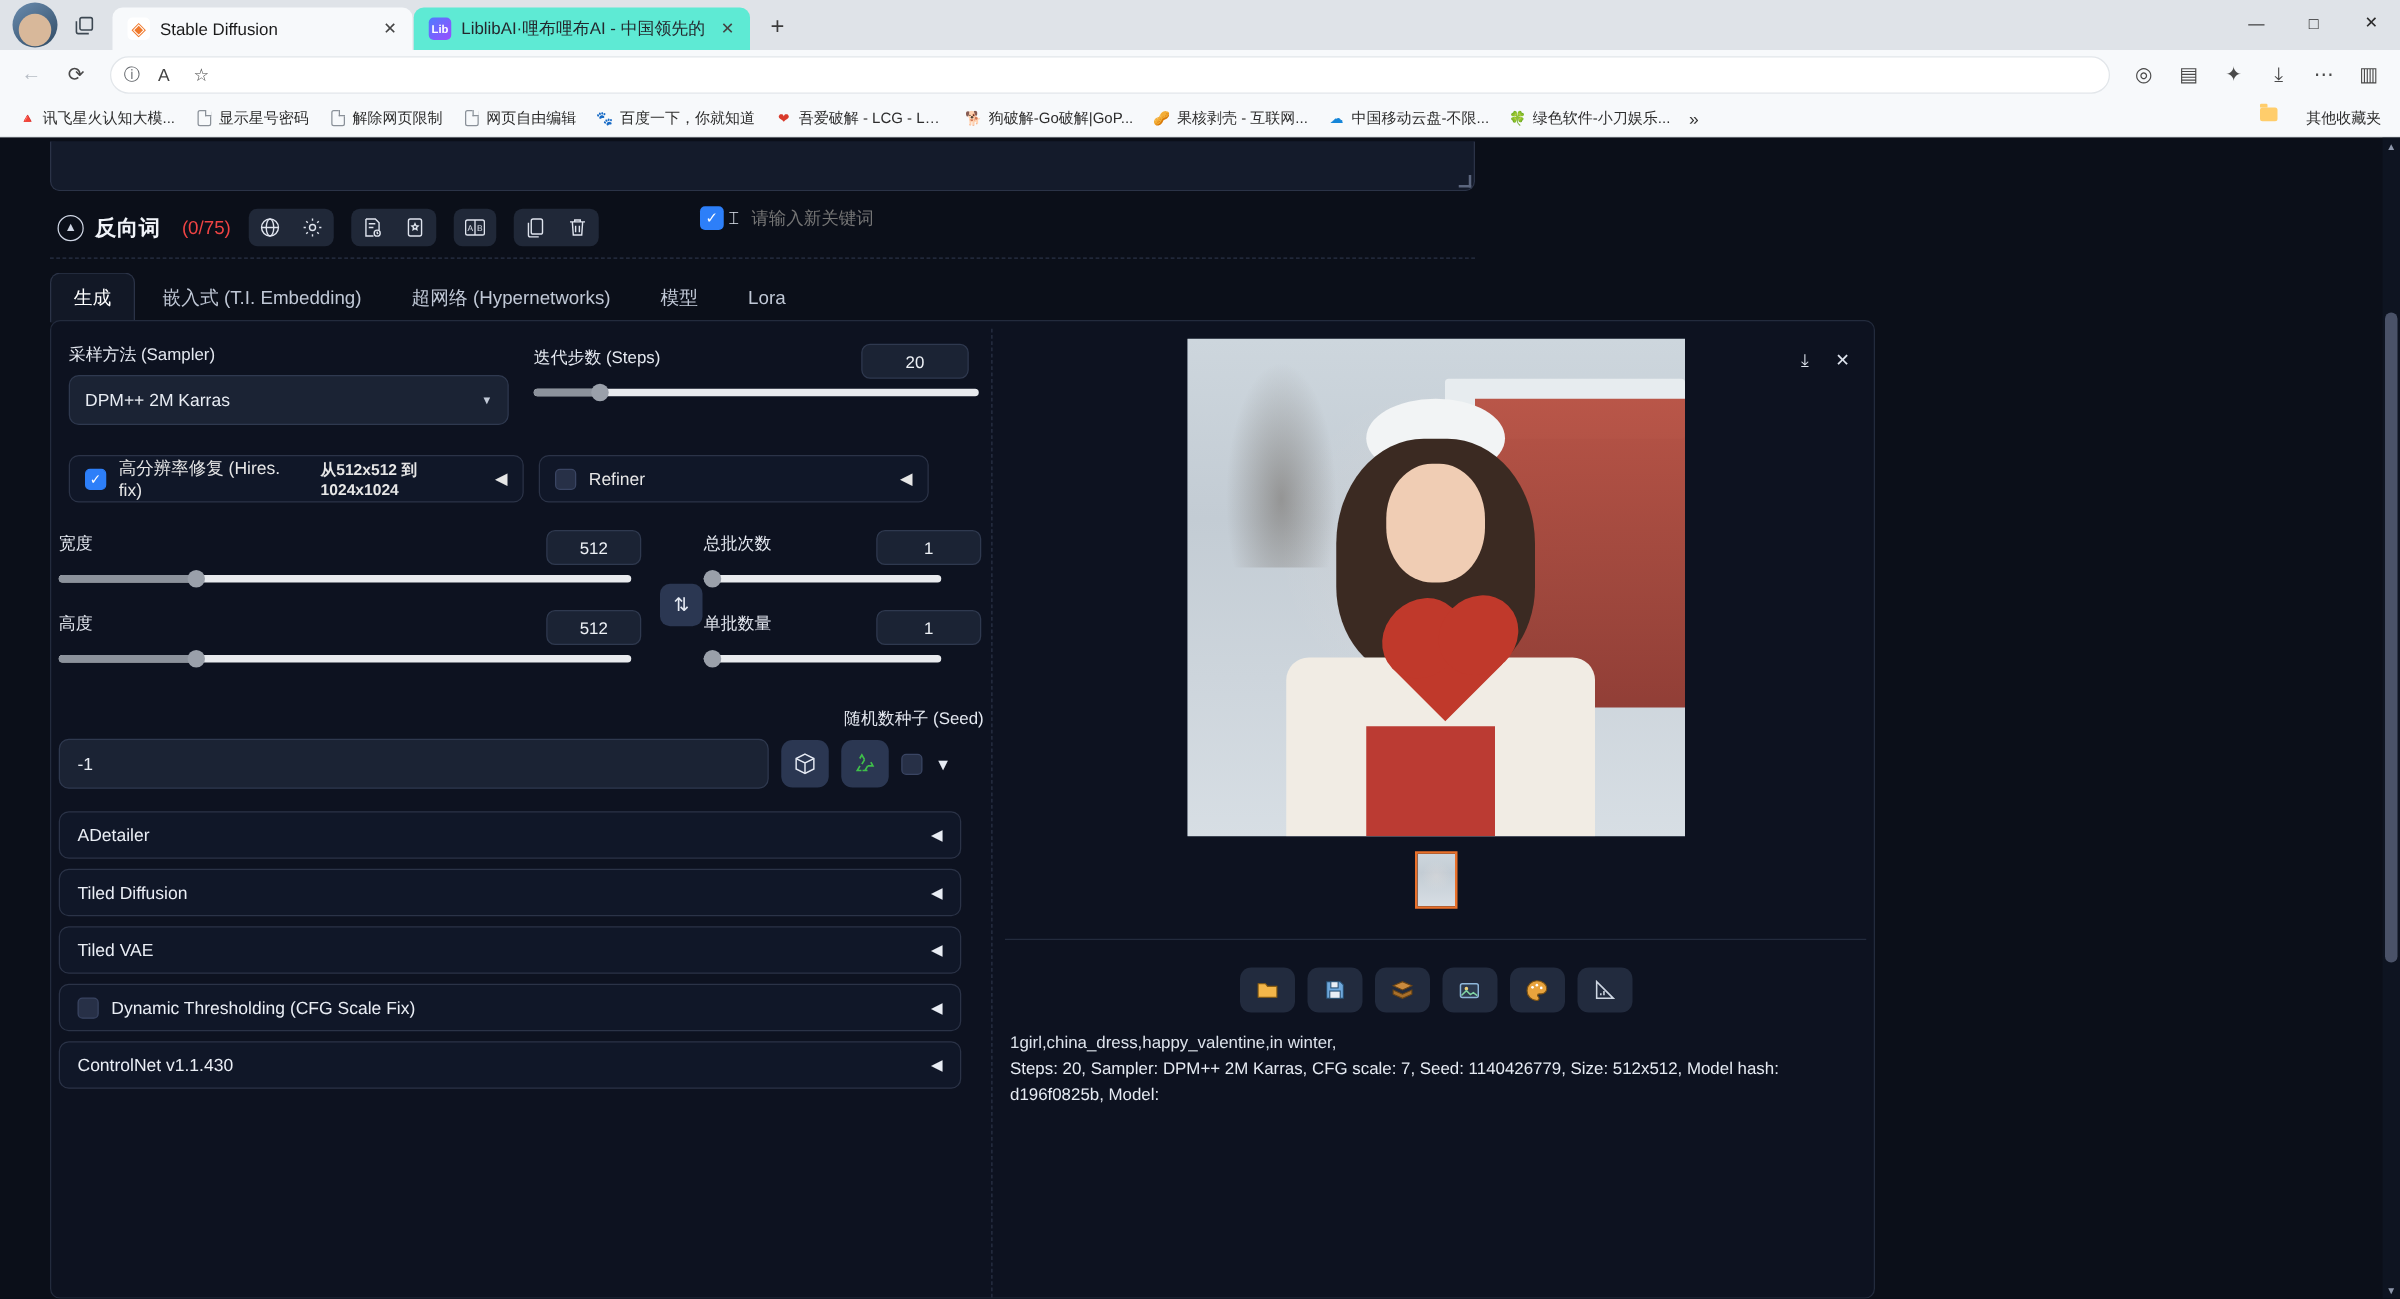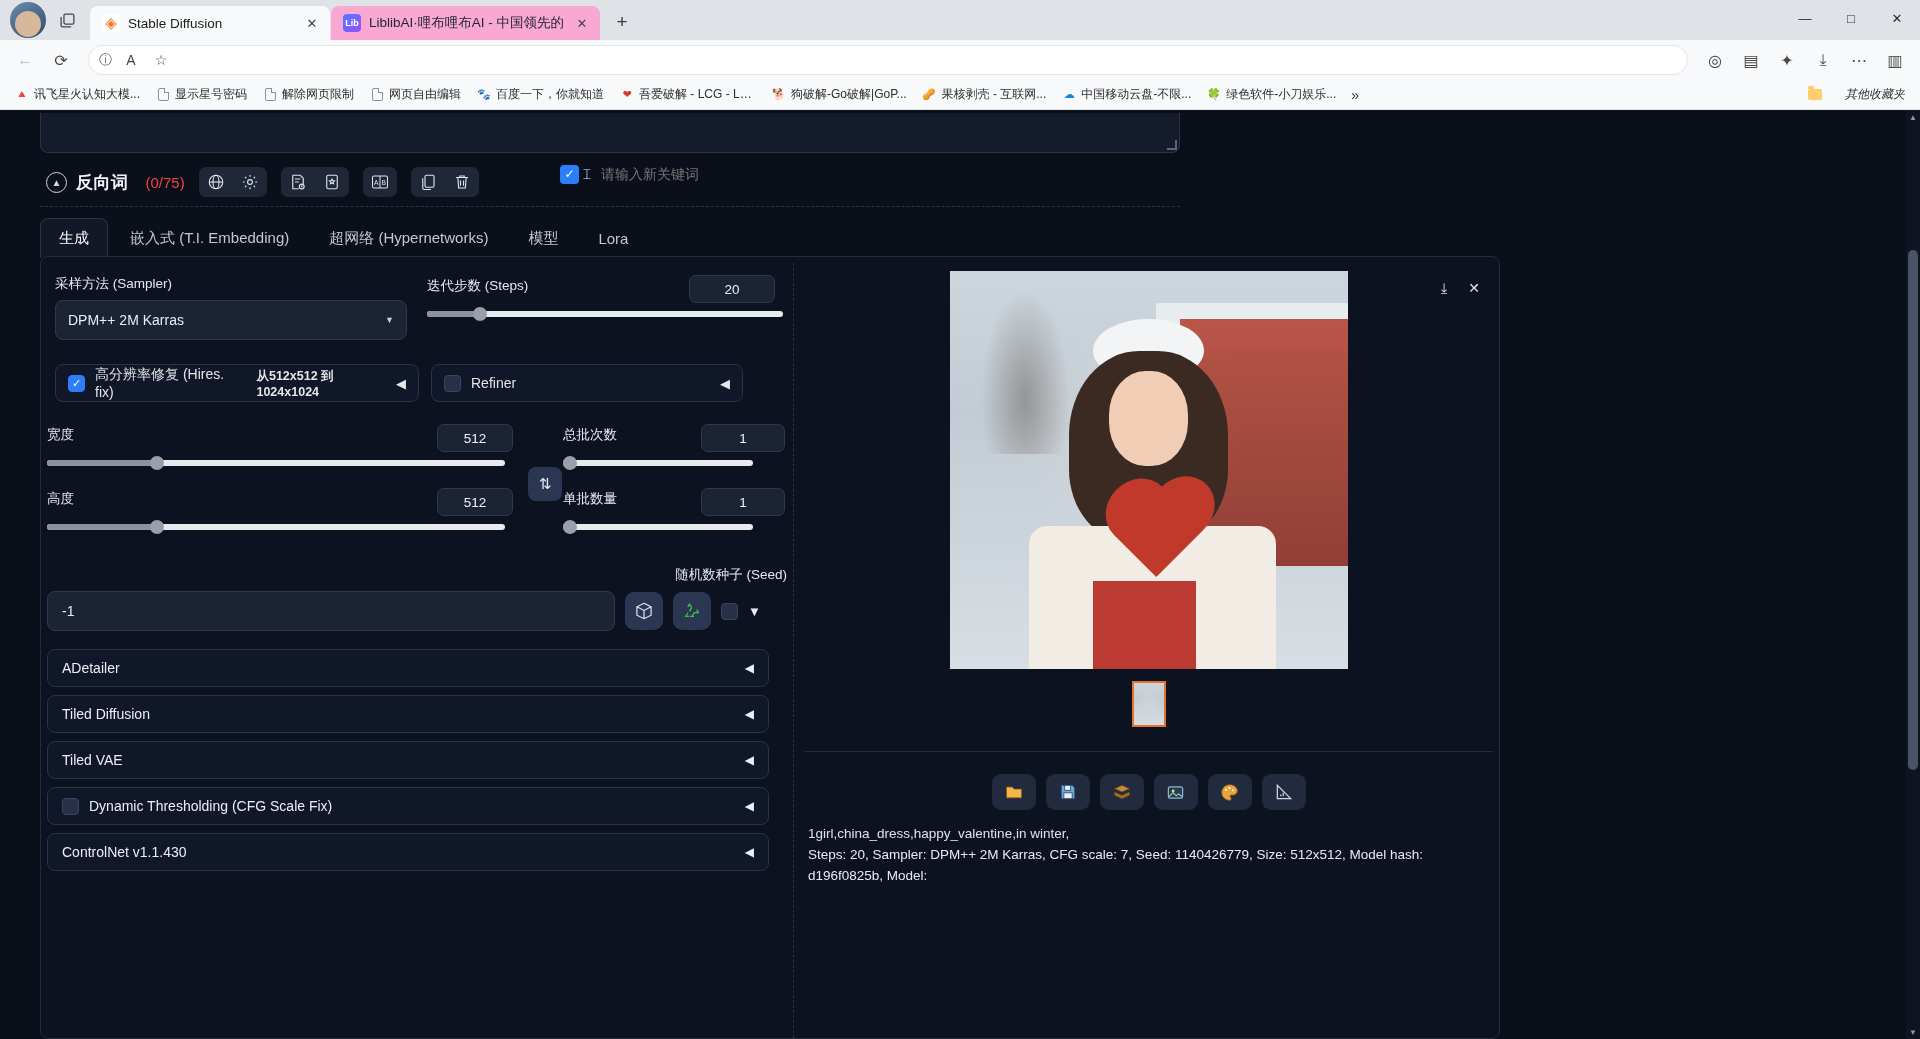--- a/index.html
+++ b/index.html
@@ -24,21 +24,21 @@
     display:flex;align-items:center;justify-content:center;overflow:hidden;
   }
   .profile-btn .face { width:26px;height:26px;border-radius:50%;background:#d8b89a; position:relative; top:4px;}
   .tabs-icon { width:30px;height:36px;margin:0 8px 2px 0; display:flex;align-items:center;justify-content:center; flex:0 0 30px;}
   .tab {
     height: 34px; display: flex; align-items: center; gap: 8px;
     padding: 0 8px 0 12px; border-radius: 8px 8px 0 0; margin-right: 1px;
     min-width: 240px; max-width: 270px; position: relative;
   }
   .tab.active { background: #f7f9fb; color: #1b1b1b; }
-  .tab.inactive { background: #f9a8d4; color: #24292e; }
+  .tab.inactive { background: #5eead4; color: #24292e; }
   .tab .favicon { width: 18px; height: 18px; border-radius: 4px; flex: 0 0 18px;
      display:flex;align-items:center;justify-content:center;font-size:9px;color:#fff;font-weight:bold;}
   .tab .fav-sd { background: #fff; color:#f0782a; font-size:15px; }
   .tab .fav-lib { background: linear-gradient(135deg,#4d7cfe,#9b4dfe); }
   .tab .tab-title { flex: 1 1 auto; white-space: nowrap; overflow: hidden;
      text-overflow: ellipsis; font-size: 13.5px; }
   .tab .tab-close { width: 20px; height: 20px; display: flex; align-items: center;
      justify-content: center; font-size: 13px; color: #444; border-radius: 4px; flex:0 0 20px;}
   .newtab { width: 30px; height: 30px; display: flex; align-items: center;
      justify-content: center; font-size: 19px; color: #3b3b3b; margin: 0 0 3px 6px; }
@@ -70,21 +70,21 @@
   }
   .bm { display: flex; align-items: center; gap: 5px; padding: 3px 7px;
      border-radius: 5px; color: #2d2d2d; font-size: 12px; white-space: nowrap; max-width:150px;}
   .bm .bm-ico { width: 14px; height: 14px; flex: 0 0 14px; display:flex;
      align-items:center;justify-content:center;font-size:11px;}
   .bm .bm-label { overflow: hidden; text-overflow: ellipsis; }
   .bm-doc { border:1px solid #8a9199; border-radius:2px; width:11px;height:13px;position:relative;}
   .bm-doc::after{content:"";position:absolute;right:-1px;top:-1px;width:4px;height:4px;
      background:#f7f9fb;border-left:1px solid #8a9199;border-bottom:1px solid #8a9199;}
   .bm-more { color:#333; font-size:14px; padding: 0 6px;}
-  .bm-folder { display:flex;align-items:center;gap:23px;padding:3px 7px;color:#2d2d2d;font-size:12px;margin-left:auto;white-space:nowrap;font-style:italic;}
+  .bm-folder { display:flex;gap:23px;padding:3px 7px;color:#2d2d2d;font-size:12px;margin-left:auto;white-space:nowrap;}
   .folder-ico{width:14px;height:11px;background:#ffcd6b;border-radius:2px 2px 2px 2px;position:relative;}
   .folder-ico::before{content:"";position:absolute;top:-3px;left:0;width:6px;height:3px;background:#ffcd6b;border-radius:1px 1px 0 0;}
 
   
   .page { flex: 1 1 auto; background: #0b0f19; position: relative; display: flex; overflow:hidden;}
   .page-inner { flex: 1 1 auto; position: relative; overflow: hidden; }
 
   .prompt-box {
     position: absolute; left: 40px; top: 3px; width: 1140px; height: 40px;
     border: 1px solid #2b3347; border-top: none; border-radius: 0 0 8px 8px;

